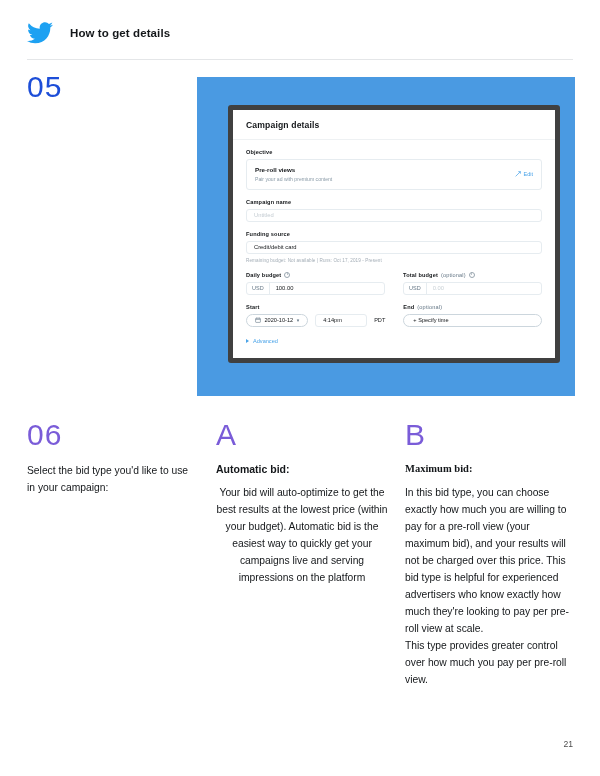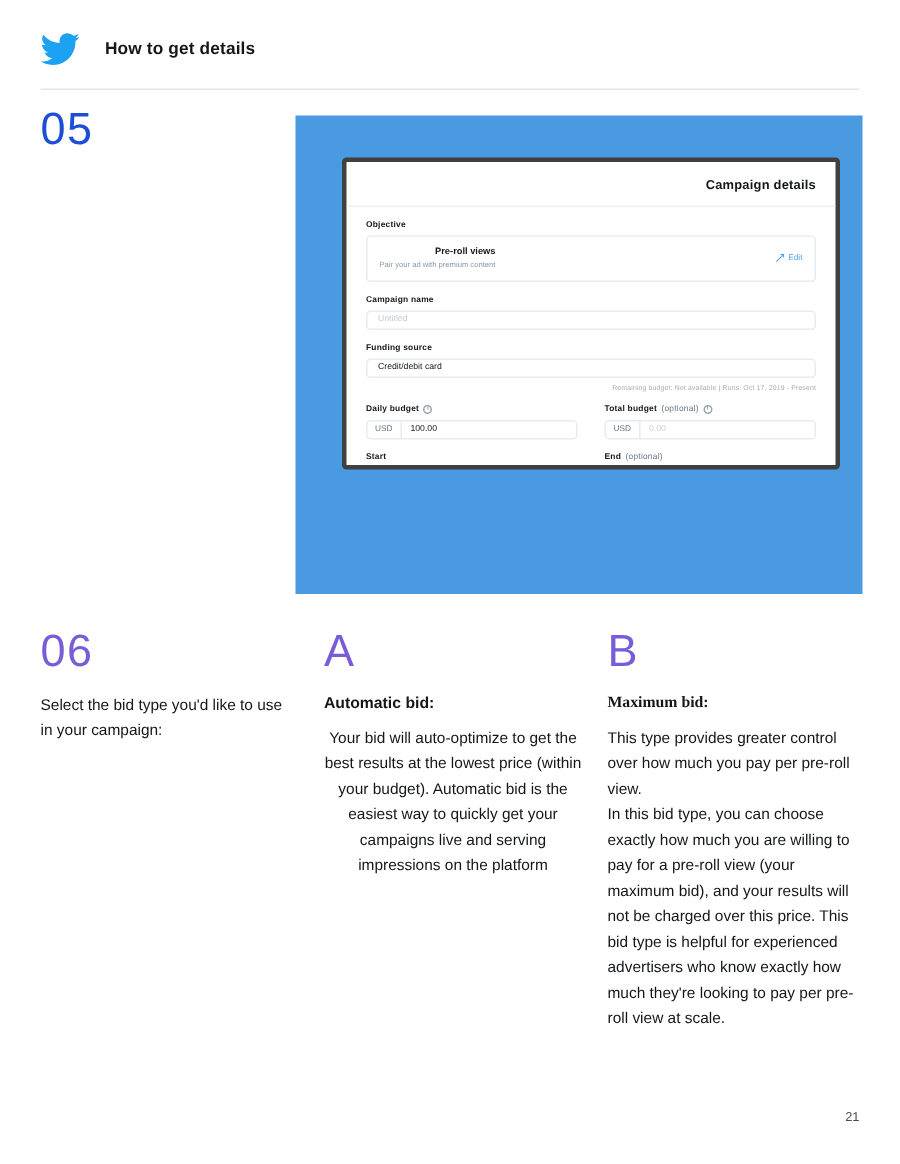--- a/index.html
+++ b/index.html
@@ -76,26 +76,25 @@
     height: 319px;
     background: #4a9ae2;
   }
 
   
   .card {
     position: absolute;
     left: 31px;
     top: 28px;
     width: 332px;
-    height: 208px;
+    height: 258px;
     background: #ffffff;
-    border: 3px solid #404040;
+    border: 5px solid #404040;
     border-radius: 3px;
     overflow: hidden;
-    text-align: right;
   }
   .card-header {
     padding: 10px 13px 9px 13px;
     border-bottom: 1px solid #eef1f3;
   }
   .card-title {
     font-size: 8.6px;
     font-weight: bold;
     letter-spacing: .15px;
     color: #14171a;
@@ -475,19 +474,19 @@
   <div class="num-06">06</div>
   <div class="para-06">Select the bid type you'd like to use in your campaign:</div>
 
   <div class="letter-a">A</div>
   <div class="col-head-a">Automatic bid:</div>
   <div class="col-body-a">Your bid will auto-optimize to get the best results at the lowest price (within your budget). Automatic bid is the easiest way to quickly get your campaigns live and serving impressions on the platform</div>
 
   <div class="letter-b">B</div>
   <div class="col-head-b">Maximum bid:</div>
   <div class="col-body-b">
+    <p>In this bid type, you can choose exactly how much you are willing to pay for a pre-roll view (your maximum bid), and your results will not be charged over this price. This bid type is helpful for experienced advertisers who know exactly how much they're looking to pay per pre-roll view at scale.</p>
     <p>This type provides greater control over how much you pay per pre-roll view.</p>
-    <p>In this bid type, you can choose exactly how much you are willing to pay for a pre-roll view (your maximum bid), and your results will not be charged over this price. This bid type is helpful for experienced advertisers who know exactly how much they're looking to pay per pre-roll view at scale.</p>
   </div>
 
   <div class="page-num">21</div>
 
 </div>
 
 </body></html>

